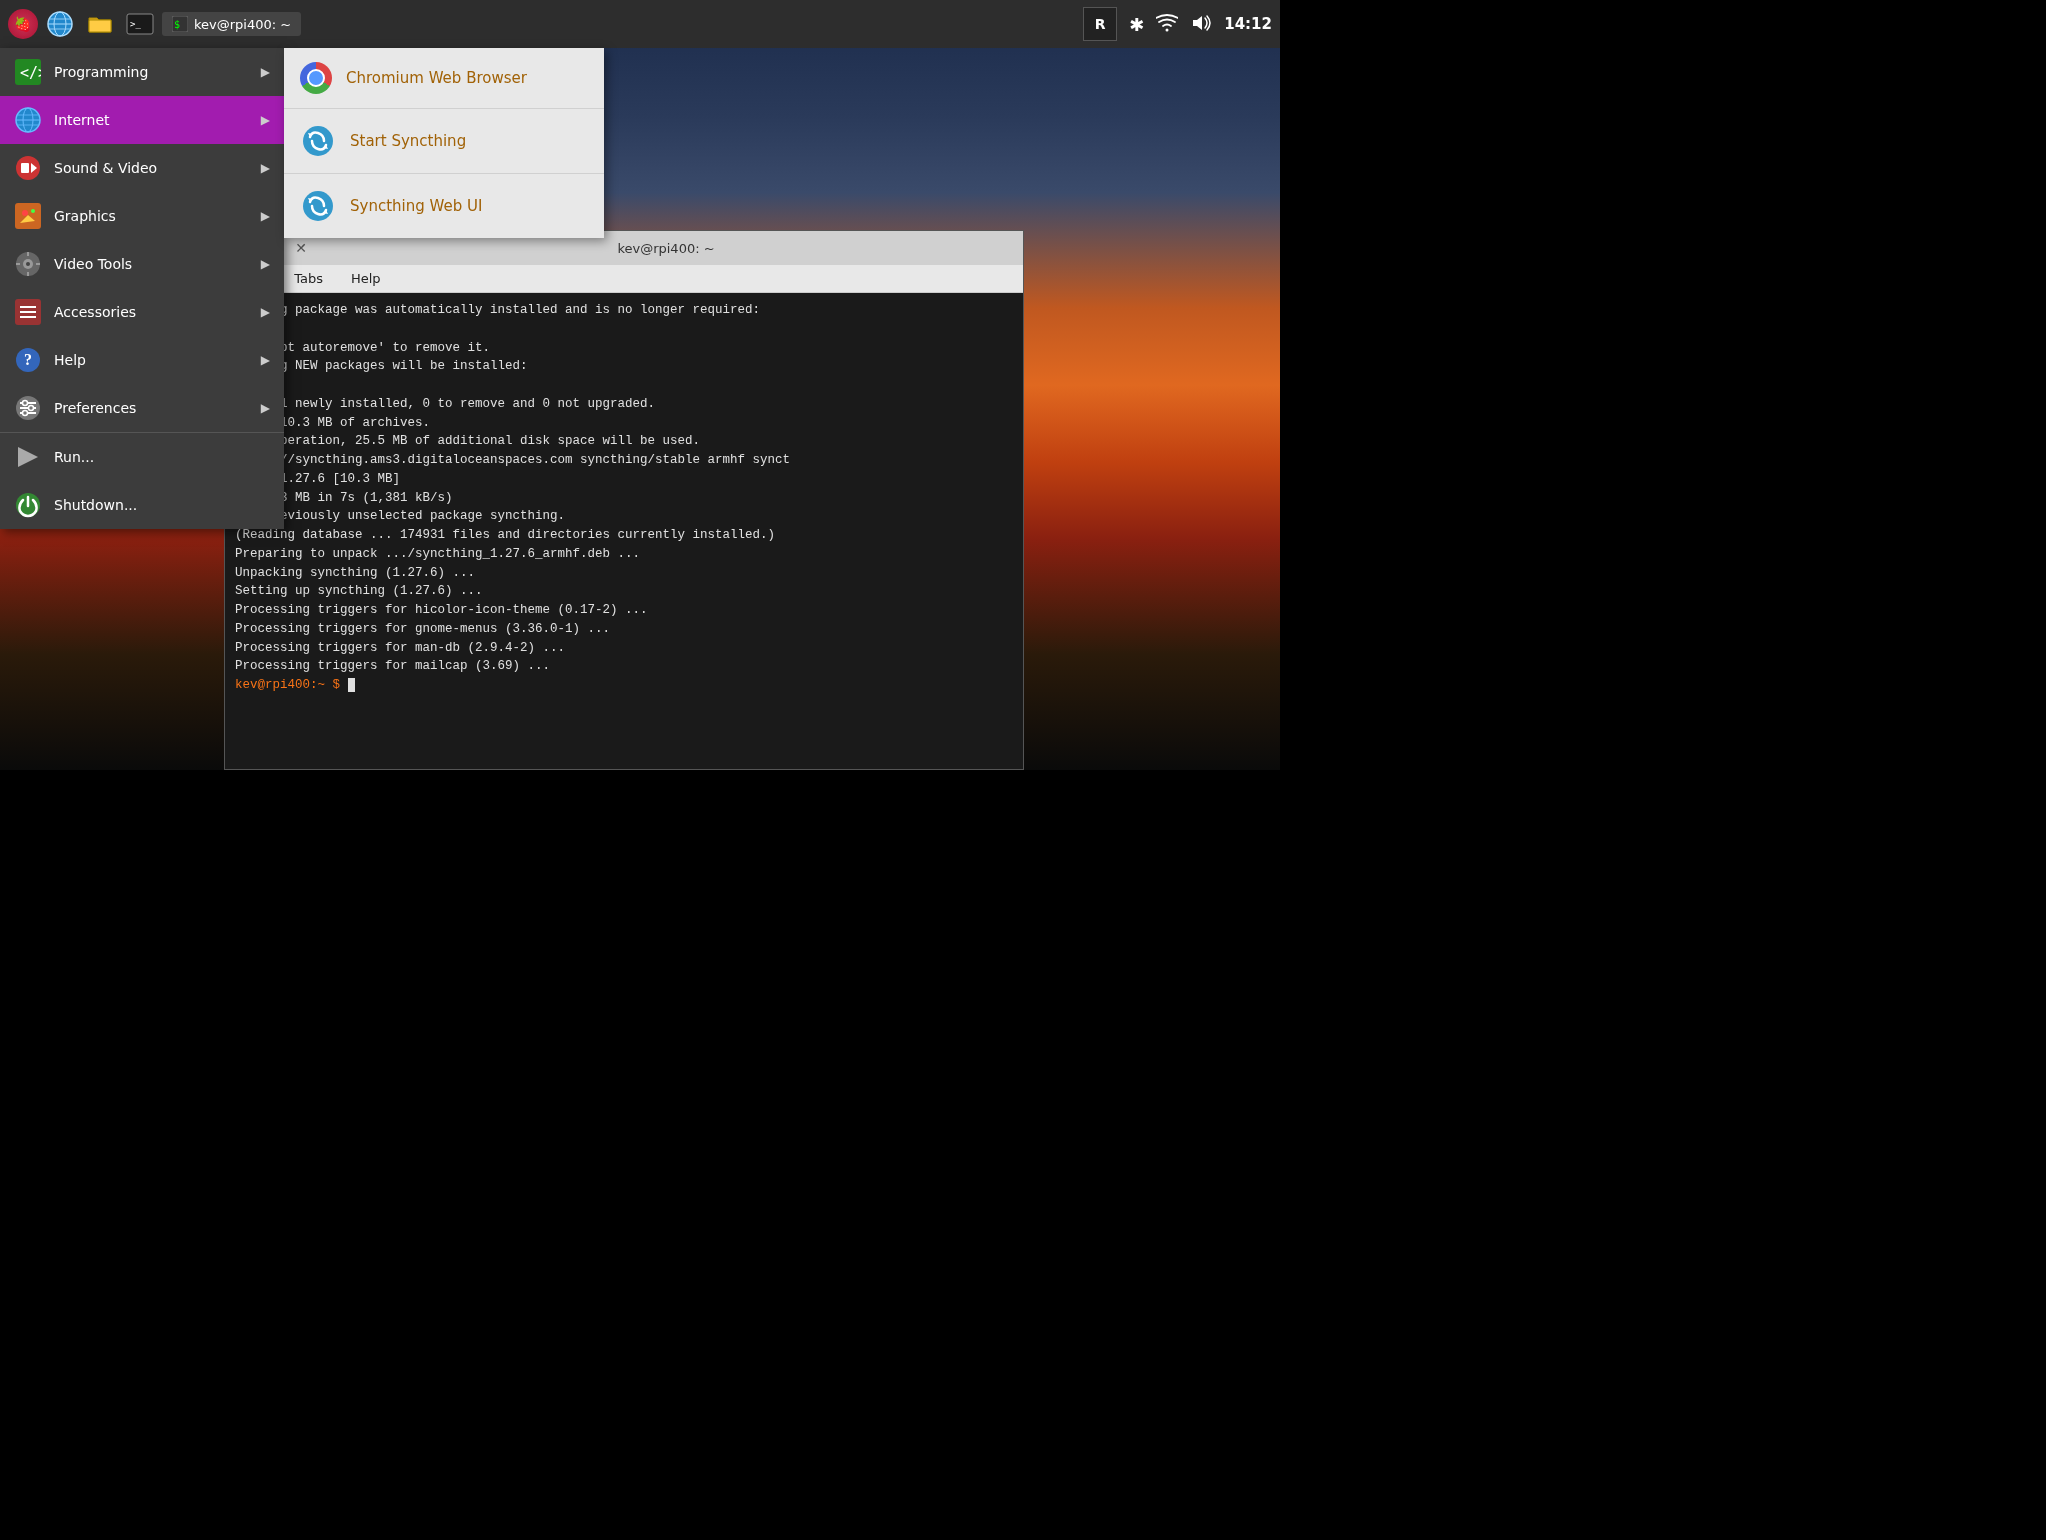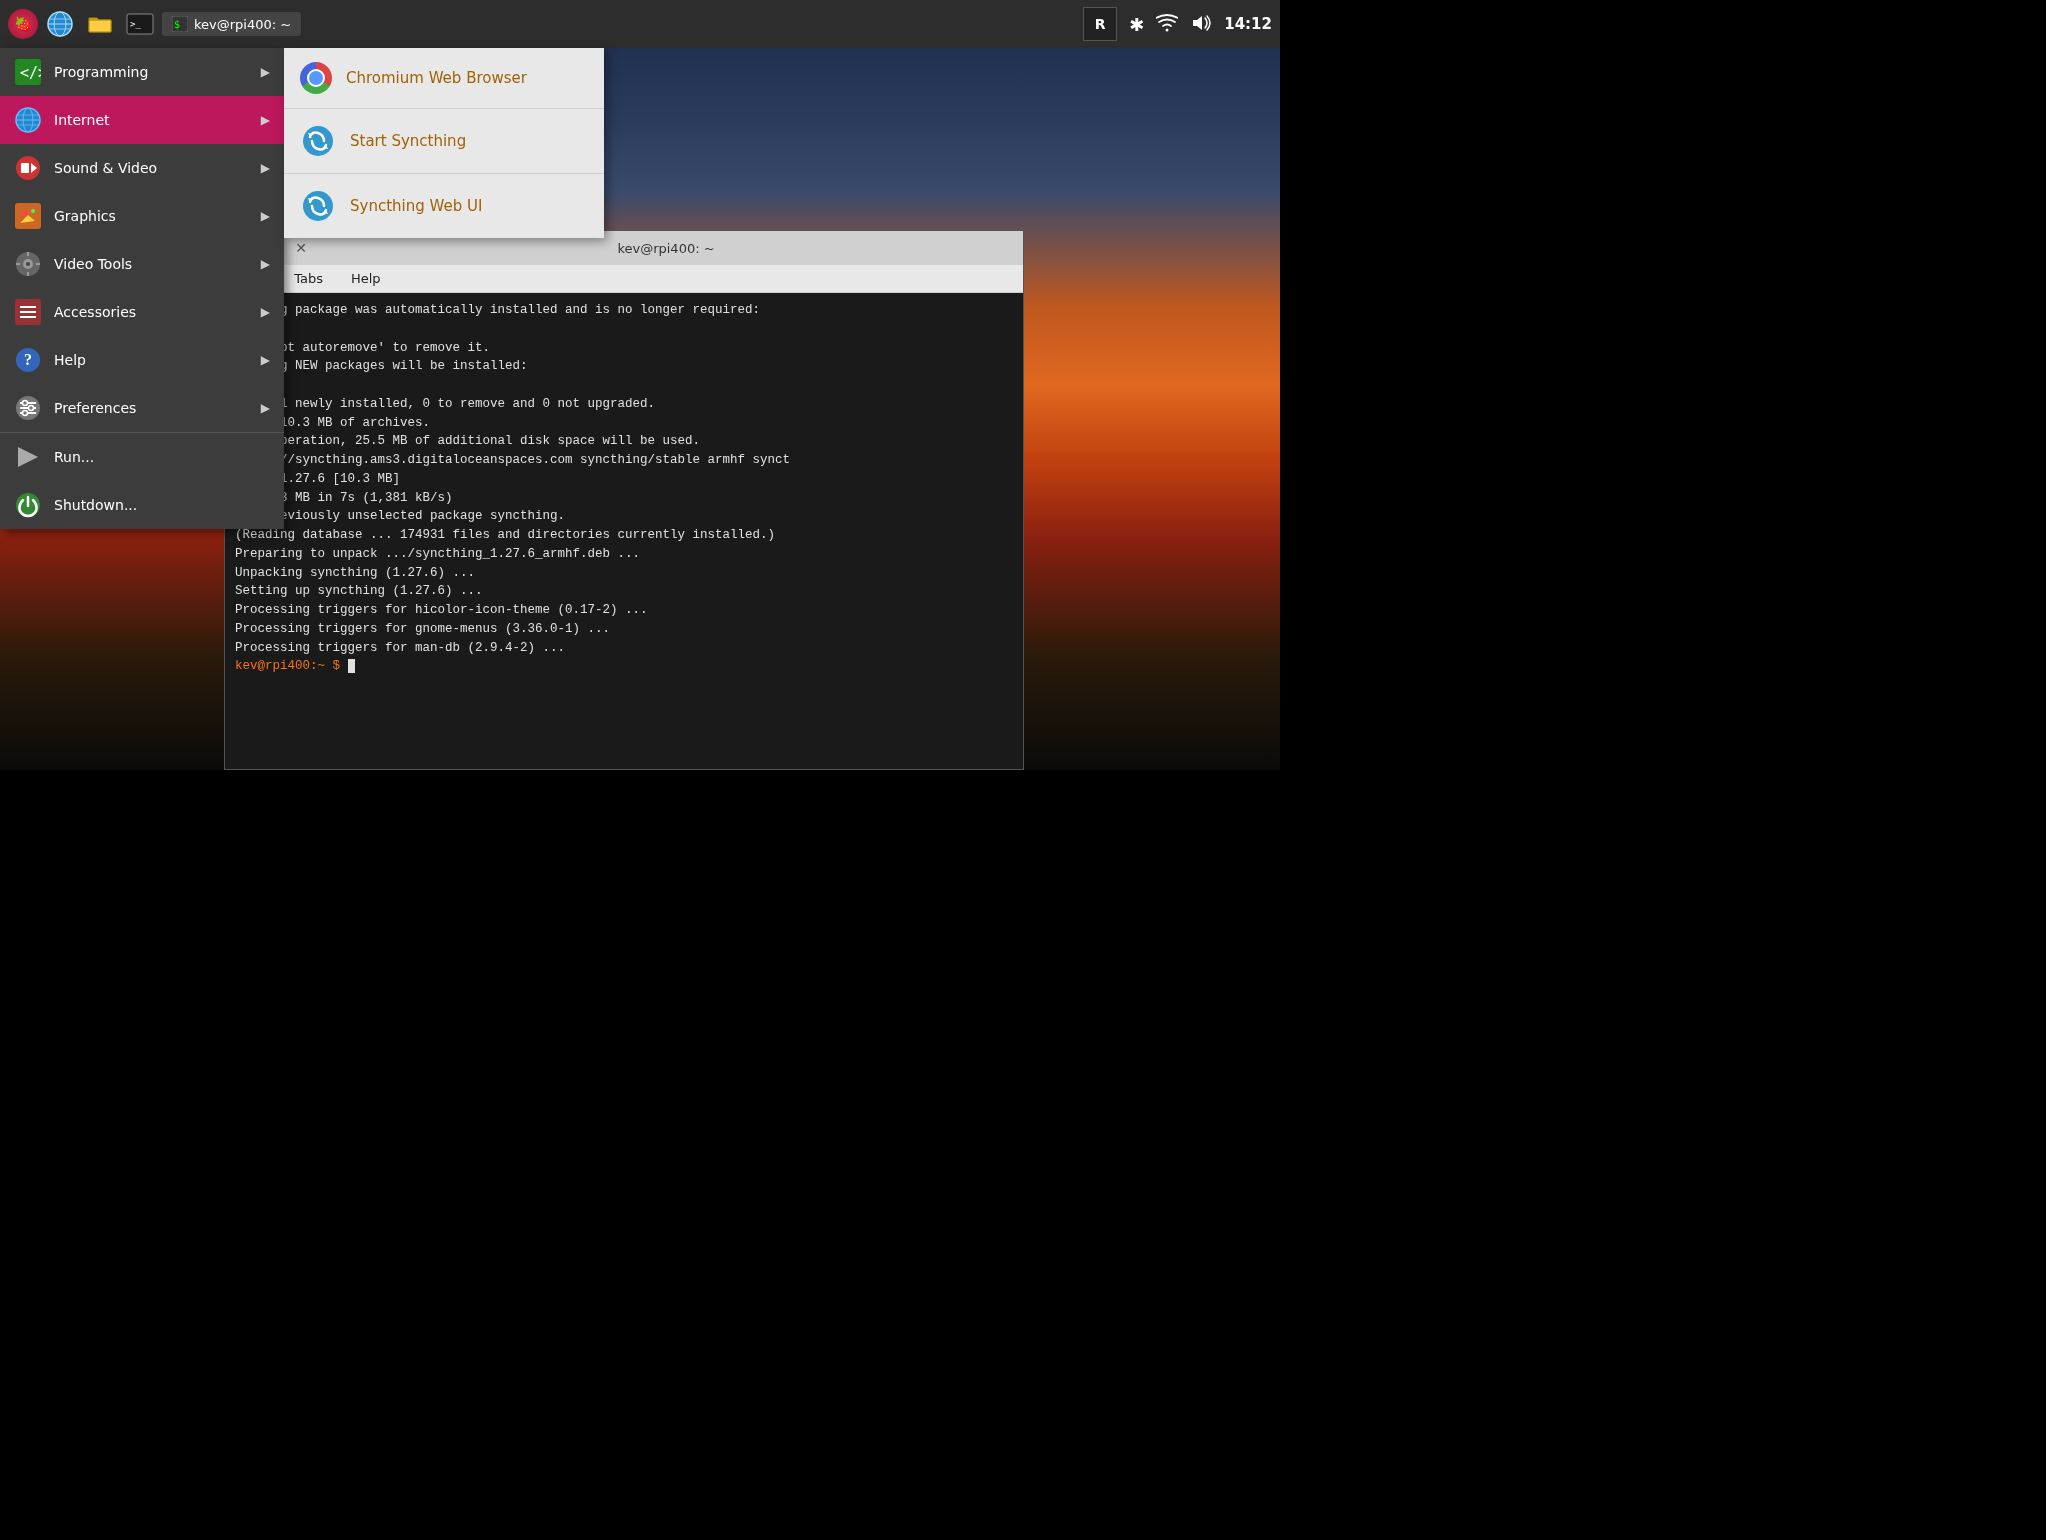--- a/index.html
+++ b/index.html
@@ -99,21 +99,21 @@
       align-items: center;
       padding: 10px 14px;
       color: #fff;
       font-size: 14px;
       cursor: pointer;
       position: relative;
       gap: 12px;
     }
 
     .menu-item:hover, .menu-item.active {
-      background: #be185d;
+      background: #a21caf;
     }
 
     .menu-item-icon {
       width: 28px;
       height: 28px;
       display: flex;
       align-items: center;
       justify-content: center;
       flex-shrink: 0;
     }
@@ -528,15 +528,16 @@
     <div>armhf 1.27.6 [10.3 MB]</div>
     <div>ed 10.3 MB in 7s (1,381 kB/s)</div>
     <div>ing previously unselected package syncthing.</div>
     <div>(Reading database ... 174931 files and directories currently installed.)</div>
     <div>Preparing to unpack .../syncthing_1.27.6_armhf.deb ...</div>
     <div>Unpacking syncthing (1.27.6) ...</div>
     <div>Setting up syncthing (1.27.6) ...</div>
     <div>Processing triggers for hicolor-icon-theme (0.17-2) ...</div>
     <div>Processing triggers for gnome-menus (3.36.0-1) ...</div>
     <div>Processing triggers for man-db (2.9.4-2) ...</div>
+    <div>Processing triggers for mailcap (3.69) ...</div>
     <div><span class="prompt">kev@rpi400:~ $ </span><span style="background:#e0e0e0;color:#1a1a1a;">&nbsp;</span></div>
   </div>
 </div>
 
 </body></html>

